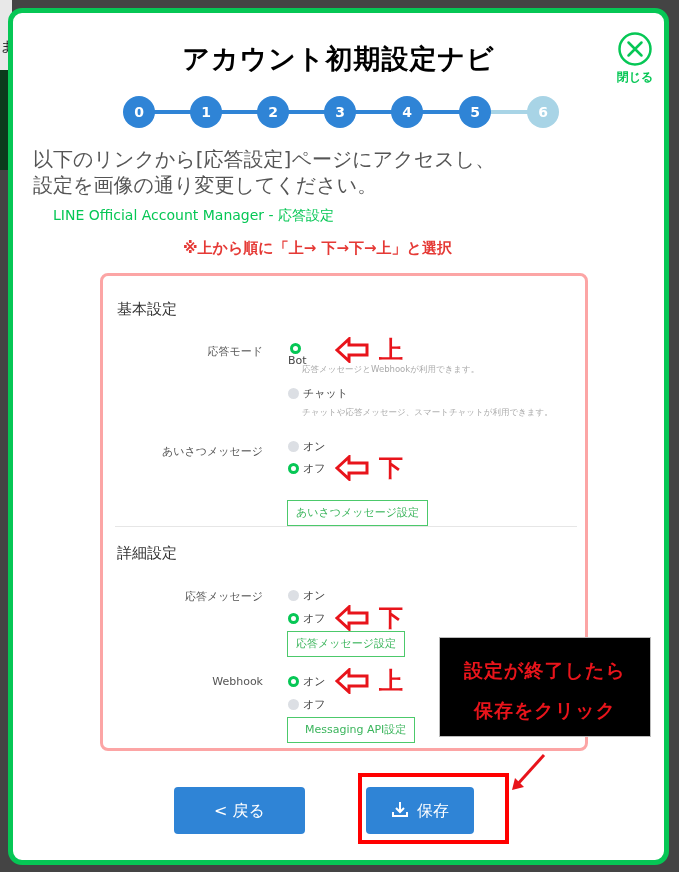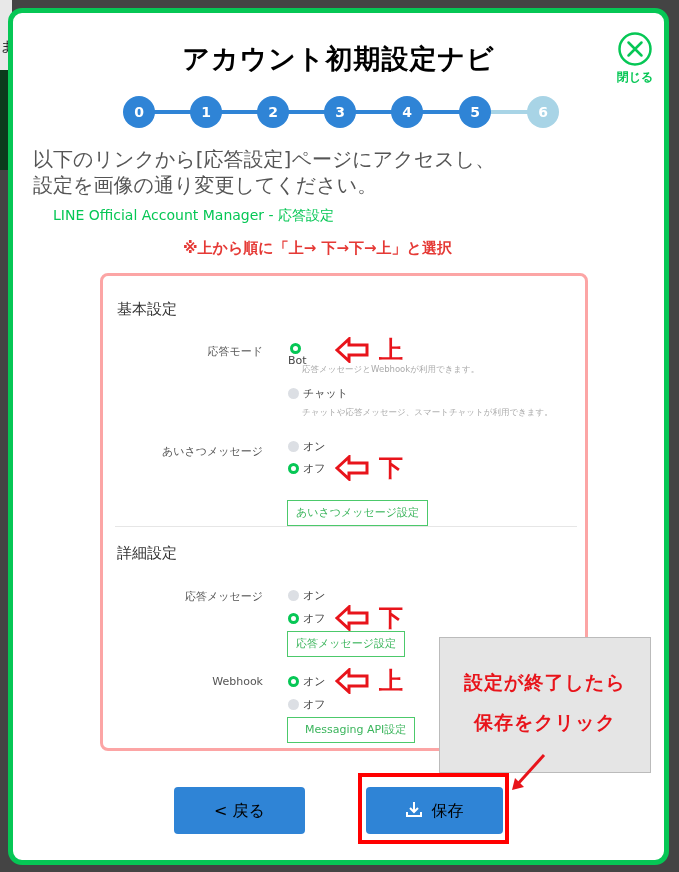--- a/index.html
+++ b/index.html
@@ -24,22 +24,22 @@
   .divider { position: absolute; left: 12px; right: 8px; height: 1px; background: #e6e6e6; }
   .row-label { position: absolute; width: 160px; text-align: right; font-size: 11px; color: #555; }
   .opt { position: absolute; left: 185px; font-size: 11px; color: #444; display: flex; align-items: center; cursor: pointer; }
   .radio { width: 11px; height: 11px; border-radius: 50%; margin-right: 4px; display: inline-block; }
   .radio.on { border: 3px solid #06c755; background: #fff; }
   .radio.off { background: #dcdfe4; }
   .opt-desc { position: absolute; left: 199px; font-size: 8.5px; color: #aaa; }
   .gbtn { position: absolute; left: 184px; height: 26px; border: 1px solid #4cc96b; color: #3bb55c; font-size: 11px; line-height: 24px; padding: 0 8px; background: #fff; cursor: pointer; }
   .arrow { position: absolute; display: flex; align-items: center; }
   .arrow-char { font-size: 24px; font-weight: bold; color: #e8141b; margin-left: 10px; }
-  .callout { position: absolute; left: 439px; top: 637px; width: 212px; height: 136px; background: #e5e5e5; border: 1px solid #bbb; text-align: center; color: #e8141b; font-size: 19px; font-weight: bold; line-height: 40px; padding-top: 24px; letter-spacing: 1px; }
-  .btn { position: absolute; height: 47px; background: #2f84d6; color: #000000; border-radius: 4px; font-size: 16px; text-align: center; line-height: 47px; cursor: pointer; }
+  .callout { position: absolute; left: 439px; top: 637px; width: 212px; height: 100px; background: #000000; border: 1px solid #bbb; text-align: center; color: #e8141b; font-size: 19px; font-weight: bold; line-height: 40px; padding-top: 12px; letter-spacing: 1px; }
+  .btn { position: absolute; height: 47px; background: #2f84d6; color: #ffffff; border-radius: 4px; font-size: 16px; text-align: center; line-height: 47px; cursor: pointer; }
   .save-frame { position: absolute; left: 358px; top: 773px; width: 151px; height: 71px; border: 4px solid #ff0000; }
   .pointer-arrow { position: absolute; left: 508px; top: 752px; }
 </style>
 </head>
 <body>
 
 <div class="bg-left-light"></div>
 <div class="bg-left-text">ま</div>
 <div class="bg-left-bar"></div>
 
@@ -147,21 +147,21 @@
     </div>
     <div class="opt" style="top:421px;">
       <span class="radio off"></span>
       <span>オフ</span>
     </div>
     <div class="gbtn" style="top:441px;padding-left:17px;">Messaging API設定</div>
   </div>
 
   <div class="btn" style="left:161px;top:774px;width:131px;">&lt; 戻る</div>
 
-  <div class="btn" style="left:353px;top:774px;width:137px;">
+  <div class="btn" style="left:353px;top:774px;width:108px;">
     <svg width="18" height="18" viewBox="0 0 18 18" style="vertical-align:-2px;margin-right:3px;">
       <path d="M9 2 L9 12 M5 8 L9 12 L13 8" stroke="#fff" stroke-width="2" fill="none"></path>
       <path d="M2 12 L2 16 L16 16 L16 12" stroke="#fff" stroke-width="2" fill="none"></path>
     </svg>
     <span>保存</span>
   </div>
 </div>
 
 <div class="save-frame"></div>
 

